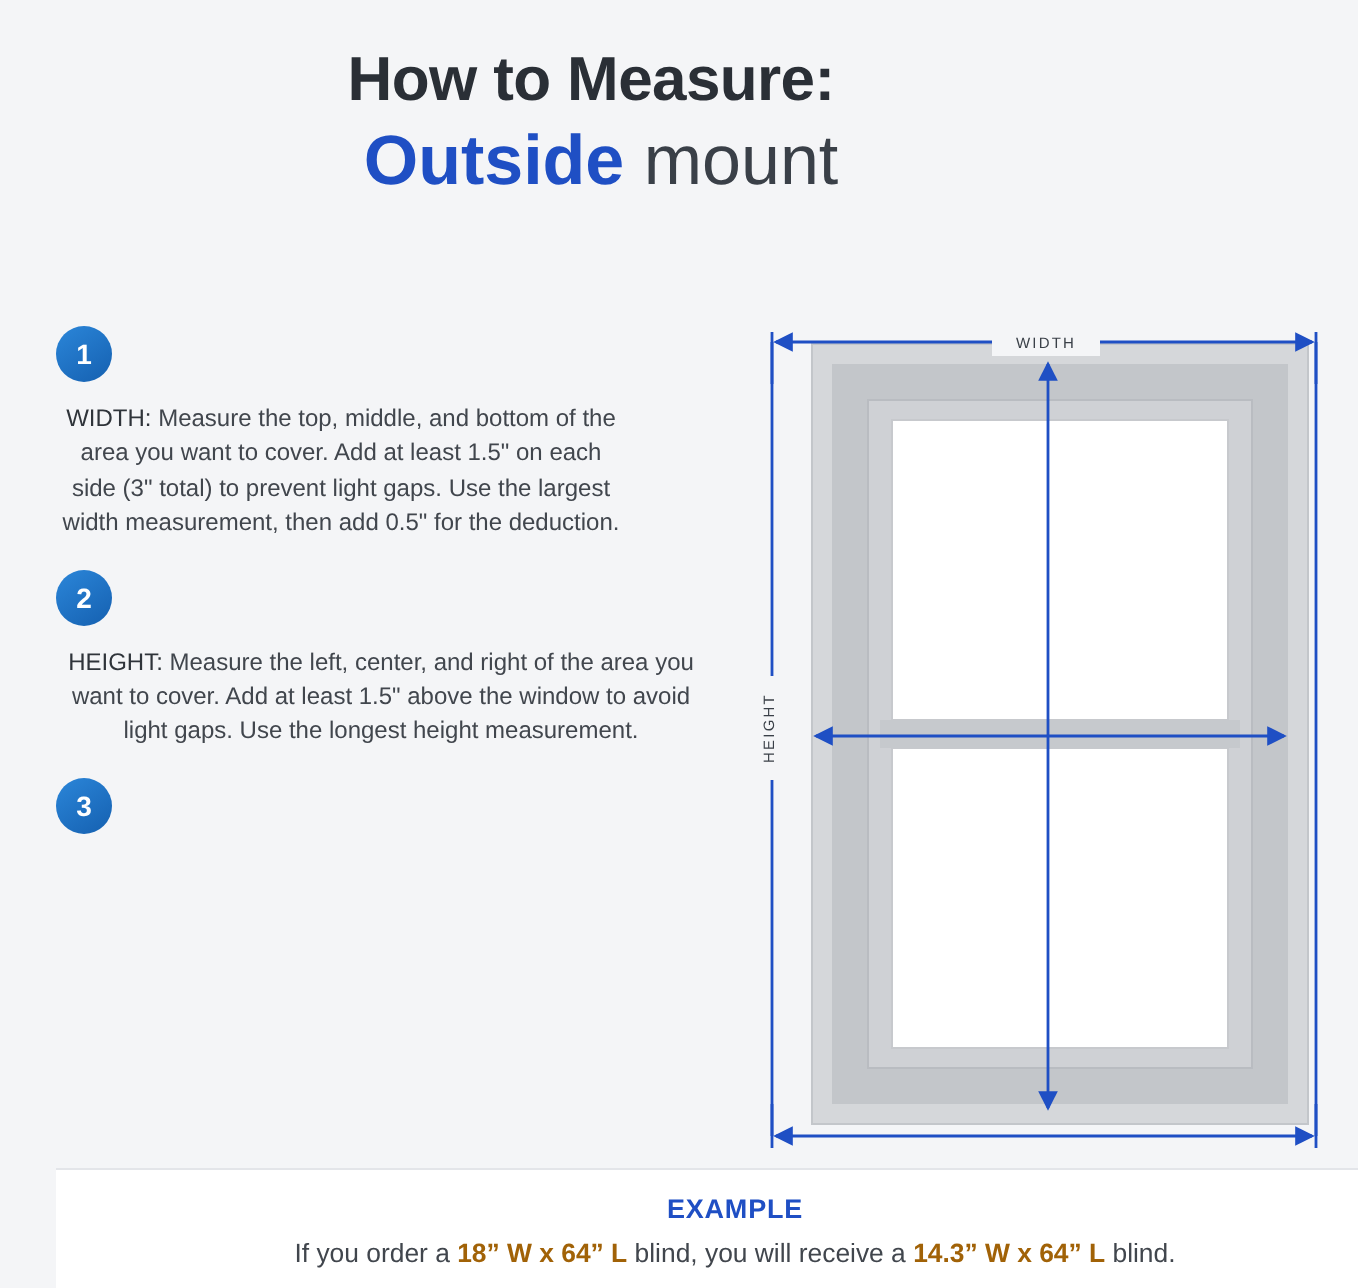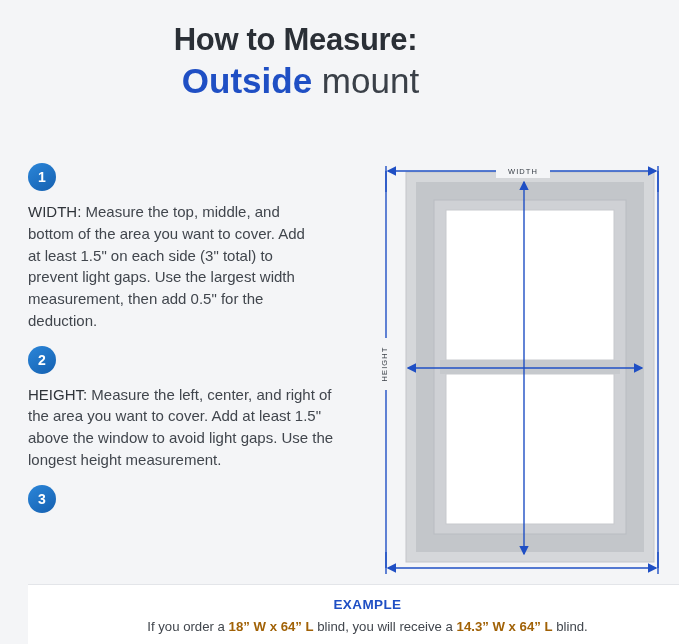--- a/index.html
+++ b/index.html
@@ -71,23 +71,24 @@
     background: linear-gradient(145deg, #2b86d9 0%, #1560b0 100%);
     color: #ffffff;
     font-size: 14px;
     font-weight: bold;
     display: flex;
     align-items: center;
     justify-content: center;
     margin-bottom: 10px;
   }
   .step-text {
-    font-size: 15px;
+    font-size: 12px;
     line-height: 1.45;
     color: #41464d;
+    text-align: center;
   }
   .step-text .lead {
     color: #2f343a;
   }
   .step1 .step-text { width: 285px; }
   .step2 .step-text { width: 325px; }
   .step3 .step-text { width: 295px; }
 
   
   .diagram {

